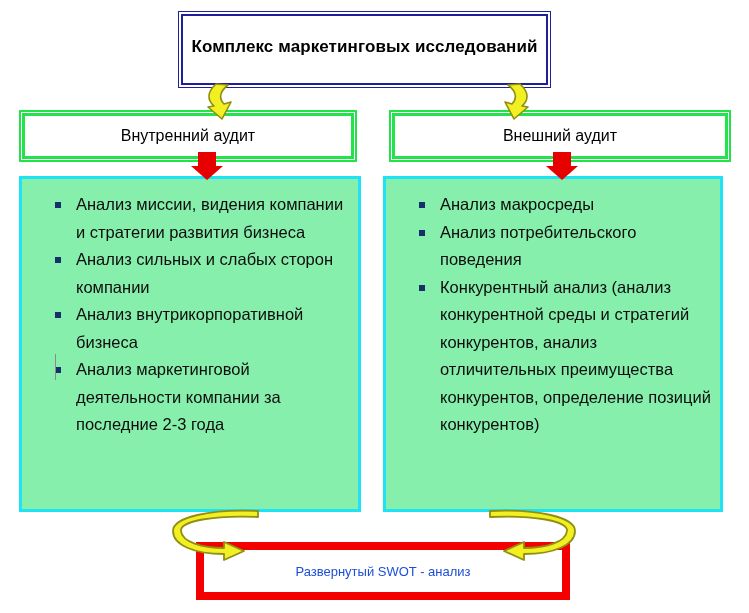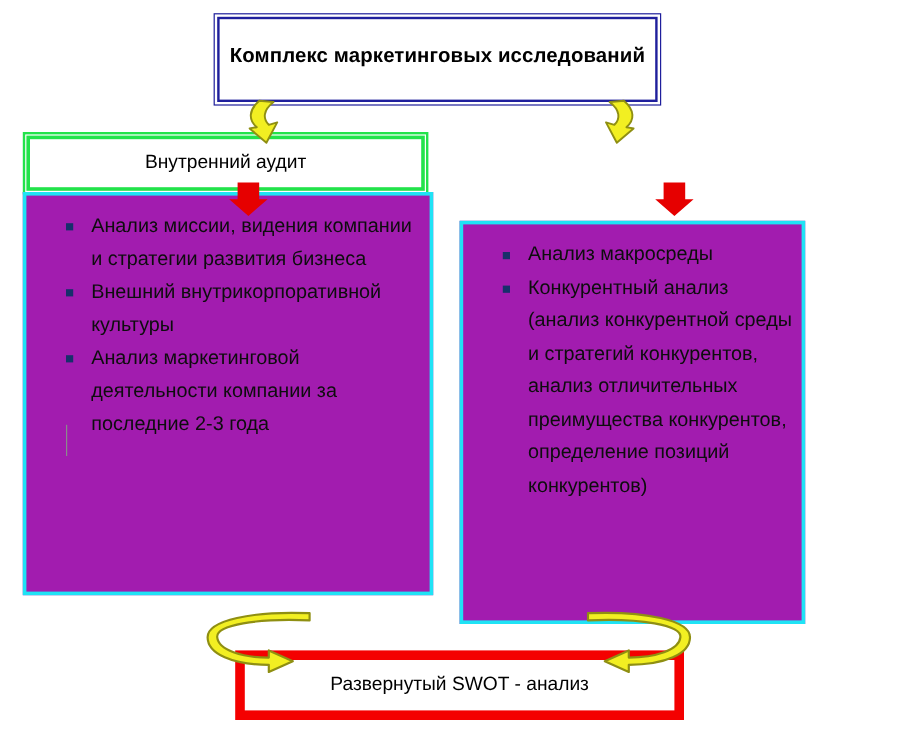--- a/index.html
+++ b/index.html
@@ -67,29 +67,29 @@
   .audit-box.right { left: 392px; width: 336px; }
   .audit-text {
     font-size: 16px;
     color: #000000;
     text-align: center;
   }
 
   
   .list-box {
     position: absolute;
-    top: 160px;
+    top: 176px;
     height: 336px;
     box-sizing: border-box;
-    background: #a21caf;
+    background: #86efac;
     border: 3px solid #1fe3f5;
     padding: 12px 8px 8px 12px;
   }
   .list-box.left  { left: 19px;  width: 342px; }
-  .list-box.right { left: 383px; width: 288px; margin-top: 24px; }
+  .list-box.right { left: 383px; width: 340px; }
 
   ul.bullets {
     list-style: none;
     margin: 0;
     padding: 0;
   }
   ul.bullets li {
     position: relative;
     padding-left: 42px;
     margin: 0 0 0 0;
@@ -125,22 +125,22 @@
     width: 374px;
     height: 58px;
     box-sizing: border-box;
     background: #ffffff;
     border: 8px solid #f40000;
     display: flex;
     align-items: center;
     justify-content: center;
   }
   .swot-text {
-    font-size: 16px;
-    color: #000000;
+    font-size: 13px;
+    color: #1d4ed8;
     text-align: center;
   }
 
   
   #arrows {
     position: absolute;
     left: 0; top: 0;
     width: 749px;
     height: 613px;
     pointer-events: none;
@@ -151,32 +151,37 @@
 
 <div id="stage">
 
   <div class="title-box">
     <div class="title-text">Комплекс маркетинговых исследований</div>
   </div>
 
   <div class="audit-box left">
     <div class="audit-text">Внутренний аудит</div>
   </div>
+  <div class="audit-box right">
+    <div class="audit-text">Внешний аудит</div>
+  </div>
 
   <div class="list-box left">
     <ul class="bullets">
       <li>Анализ миссии, видения компании и стратегии развития бизнеса</li>
-      <li>Внешний внутрикорпоративной культуры</li>
+      <li>Анализ сильных и слабых сторон компании</li>
+      <li>Анализ внутрикорпоративной бизнеса</li>
       <li>Анализ маркетинговой деятельности компании за последние 2-3 года</li>
     </ul>
   </div>
 
   <div class="list-box right">
     <ul class="bullets">
       <li>Анализ макросреды</li>
+      <li>Анализ потребительского поведения</li>
       <li>Конкурентный анализ (анализ конкурентной среды и стратегий конкурентов, анализ отличительных преимущества конкурентов, определение позиций конкурентов)</li>
     </ul>
   </div>
 
   <div class="caret-artifact"></div>
 
   <div class="swot-box">
     <div class="swot-text">Развернутый SWOT - анализ</div>
   </div>
 

